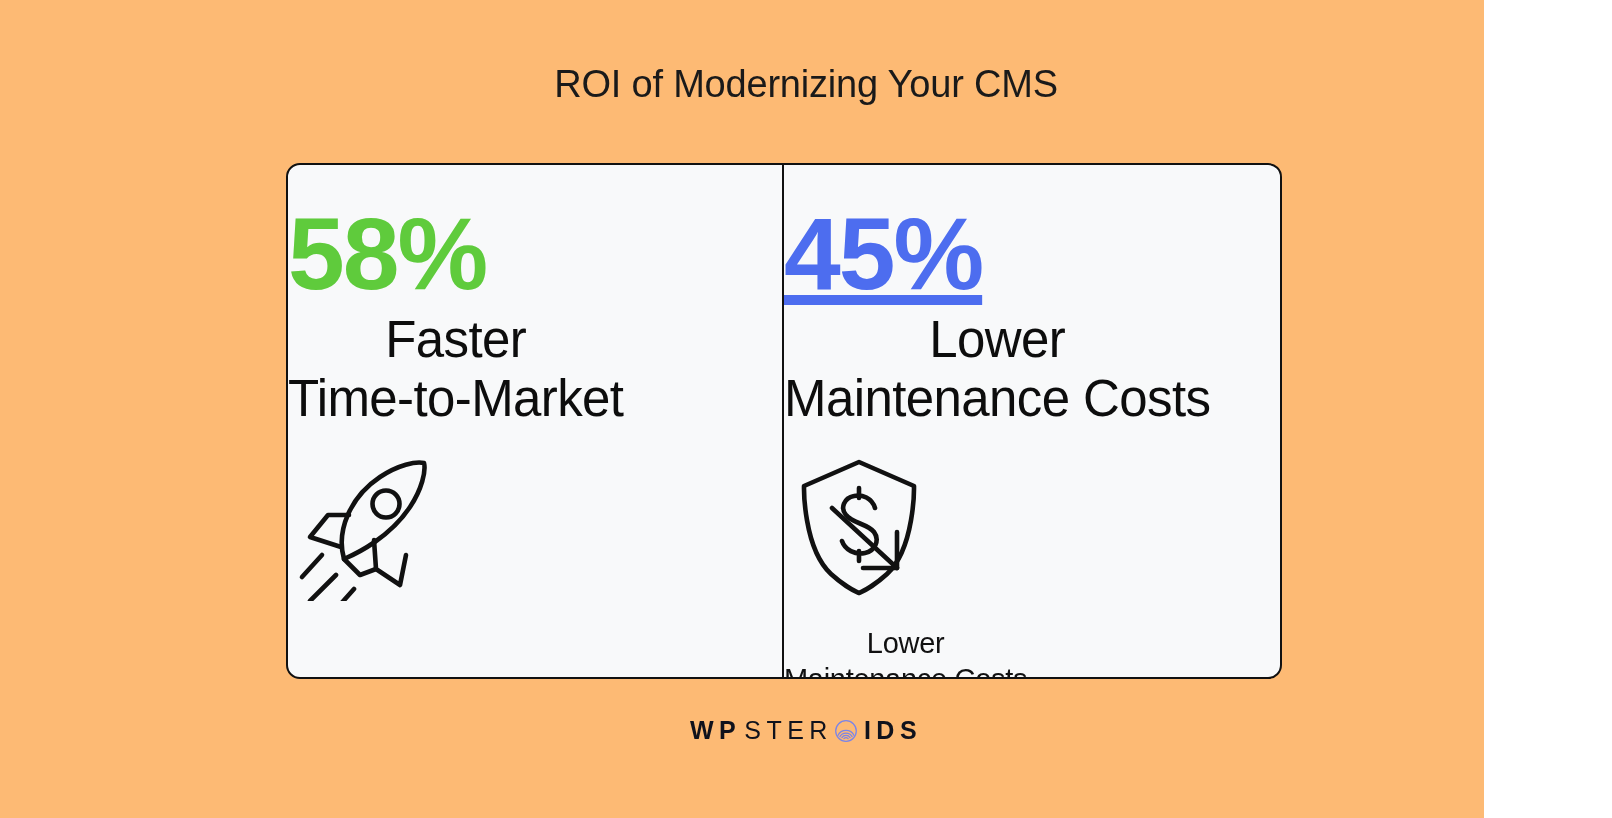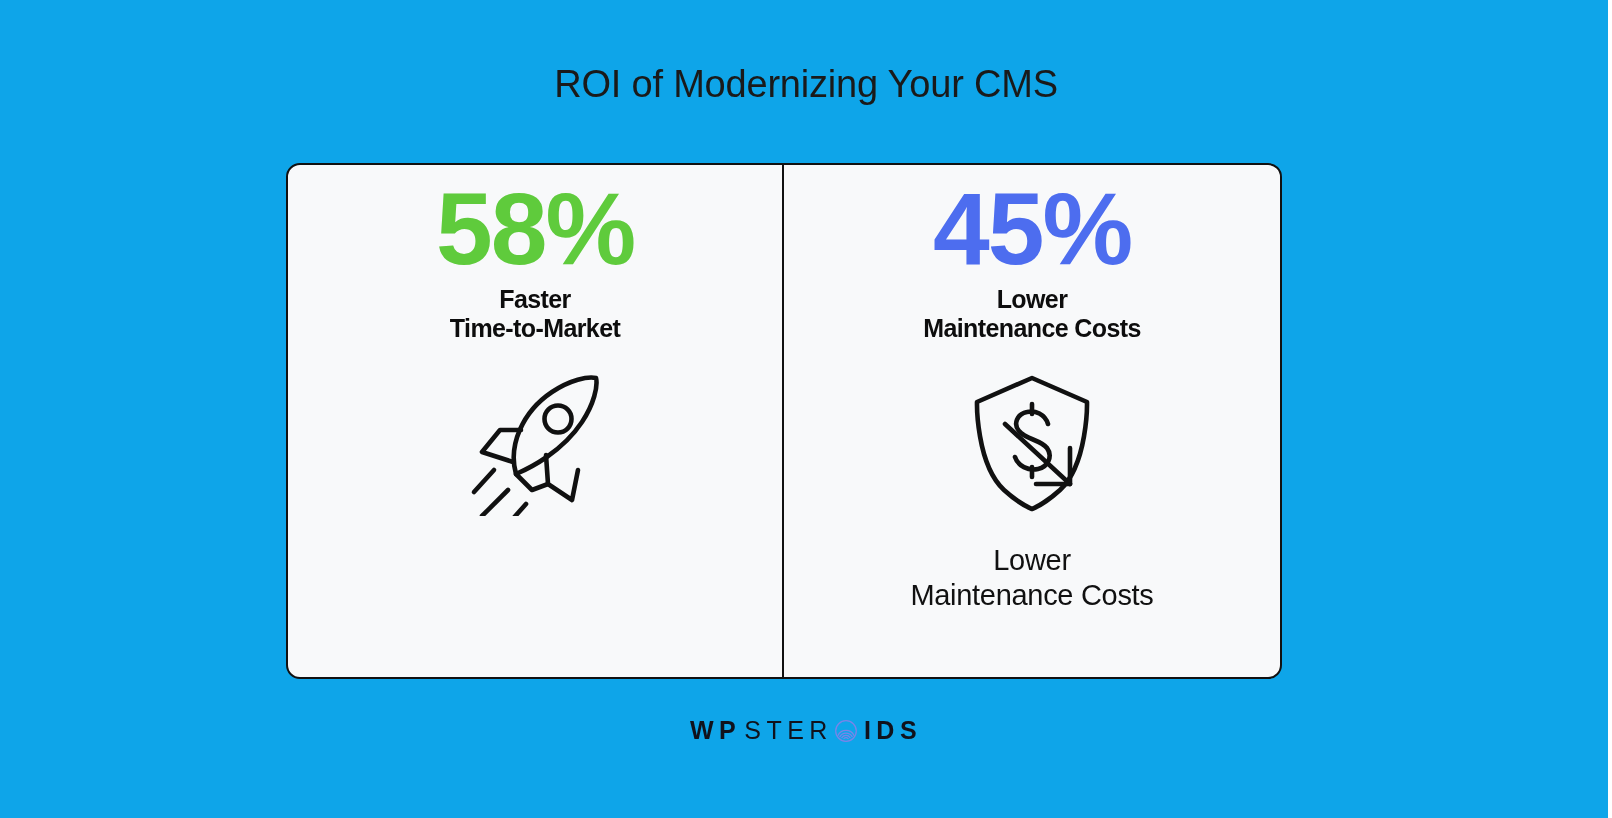--- a/index.html
+++ b/index.html
@@ -9,23 +9,23 @@
   body {
     width: 1612px;
     height: 818px;
     background: #ffffff;
     font-family: "Liberation Sans", sans-serif;
     overflow: hidden;
   }
 
   .canvas {
     position: relative;
-    width: 1608px;
+    width: 1484px;
     height: 818px;
-    background: #0ea5e9;
+    background: #fdba74;
   }
 
   
   .infographic-title {
     position: absolute;
     left: 0;
     top: 62px;
     width: 1612px;
     text-align: center;
     font-size: 38px;
@@ -51,43 +51,43 @@
     overflow: hidden;
   }
 
   .stat-panel {
     position: relative;
     box-sizing: border-box;
     width: 50%;
     height: 100%;
     display: flex;
     flex-direction: column;
-    align-items: center;
-    padding-top: 12px;
+    align-items: flex-start;
+    padding-top: 37px;
   }
 
   .stat-panel.left {
     border-right: 2.5px solid #111111;
   }
 
   
   .stat-value {
     font-size: 102px;
     font-weight: 700;
     line-height: 1.02;
     letter-spacing: -2px;
     margin: 0;
     padding: 0;
   }
 
   
   .stat-headline {
     margin-top: 4px;
-    font-size: 25px;
-    font-weight: 700;
+    font-size: 51px;
+    font-weight: 400;
     line-height: 1.16;
     letter-spacing: -0.6px;
     color: #0d0d0d;
     text-align: center;
     max-width: 430px;
   }
 
   
   .stat-icon {
     margin-top: 22px;
@@ -183,21 +183,21 @@
           <path d="M34 104 L 14 126"></path>
           <path d="M48 124 L 22 150"></path>
           <path d="M66 138 L 50 156"></path>
         </svg>
       </div>
 
     </div>
 
     <div class="stat-panel right">
 
-      <div class="stat-value" style="color:#4D6DEF;">45%</div>
+      <div class="stat-value" style="color:#4D6DEF;text-decoration:underline;">45%</div>
 
       <div class="stat-headline" style="white-space:pre-line;">Lower
 Maintenance Costs</div>
 
       <div class="stat-icon">
         <svg width="150" height="150" viewBox="0 0 150 150" fill="none" stroke="#111111" stroke-width="4.6" stroke-linecap="round" stroke-linejoin="round">
 
           <path d="M75 12 L 130 36 C 130 36, 131 98, 103 124 C 92 134, 80 141, 75 143
                    C 70 141, 58 134, 47 124 C 19 98, 20 36, 20 36 Z"></path>
 

